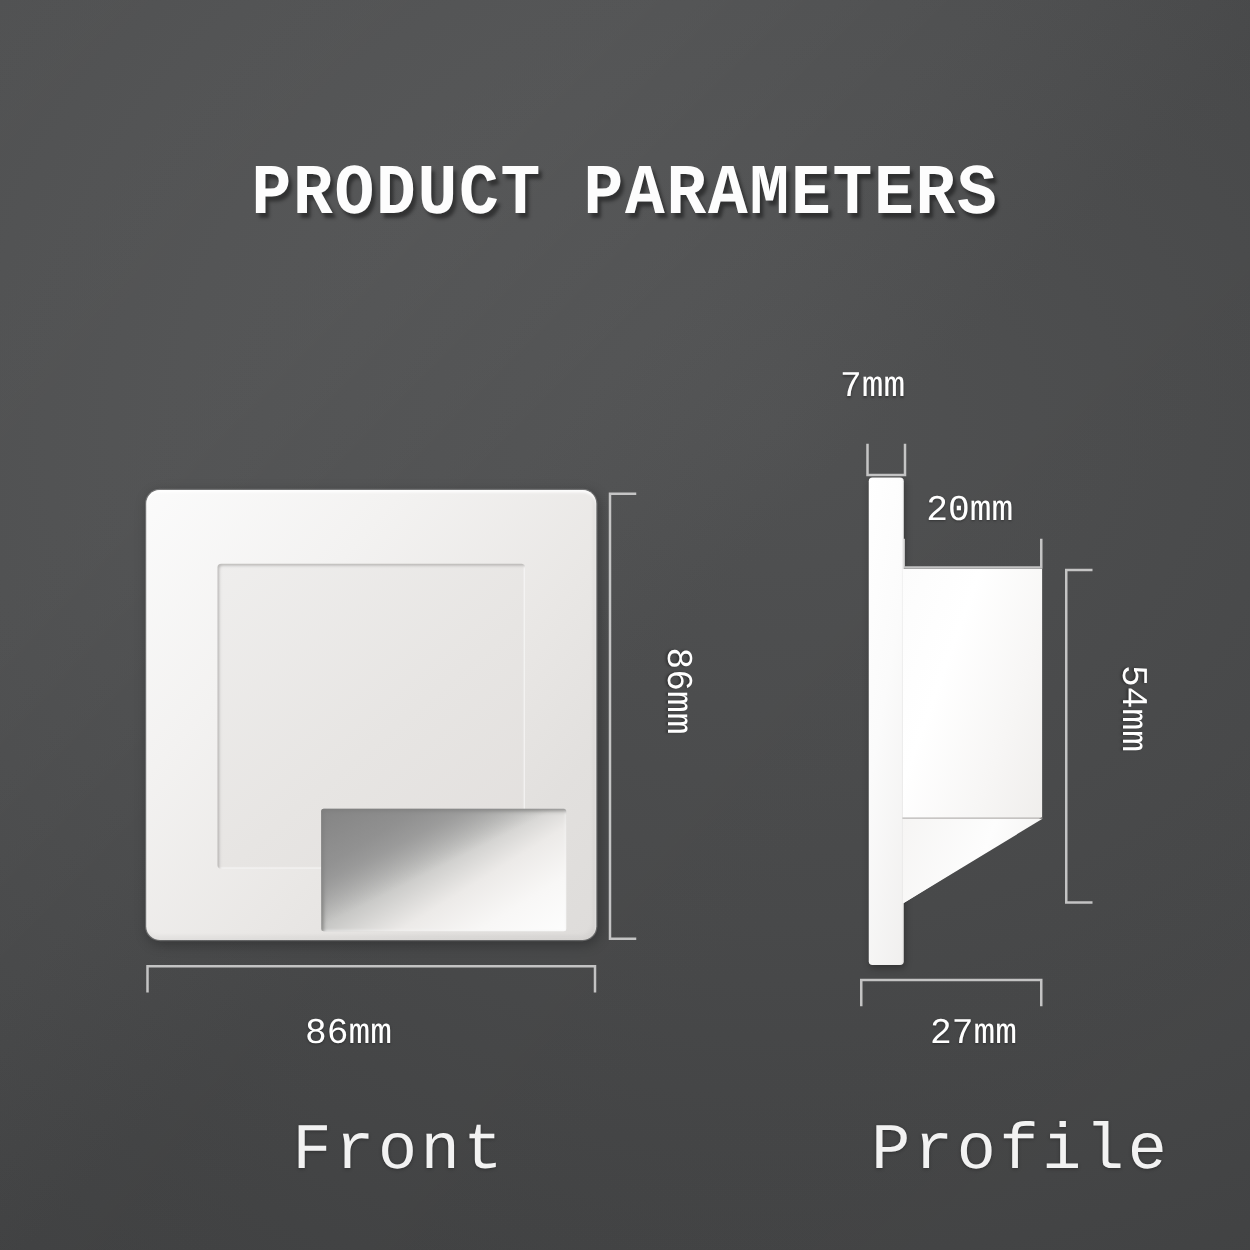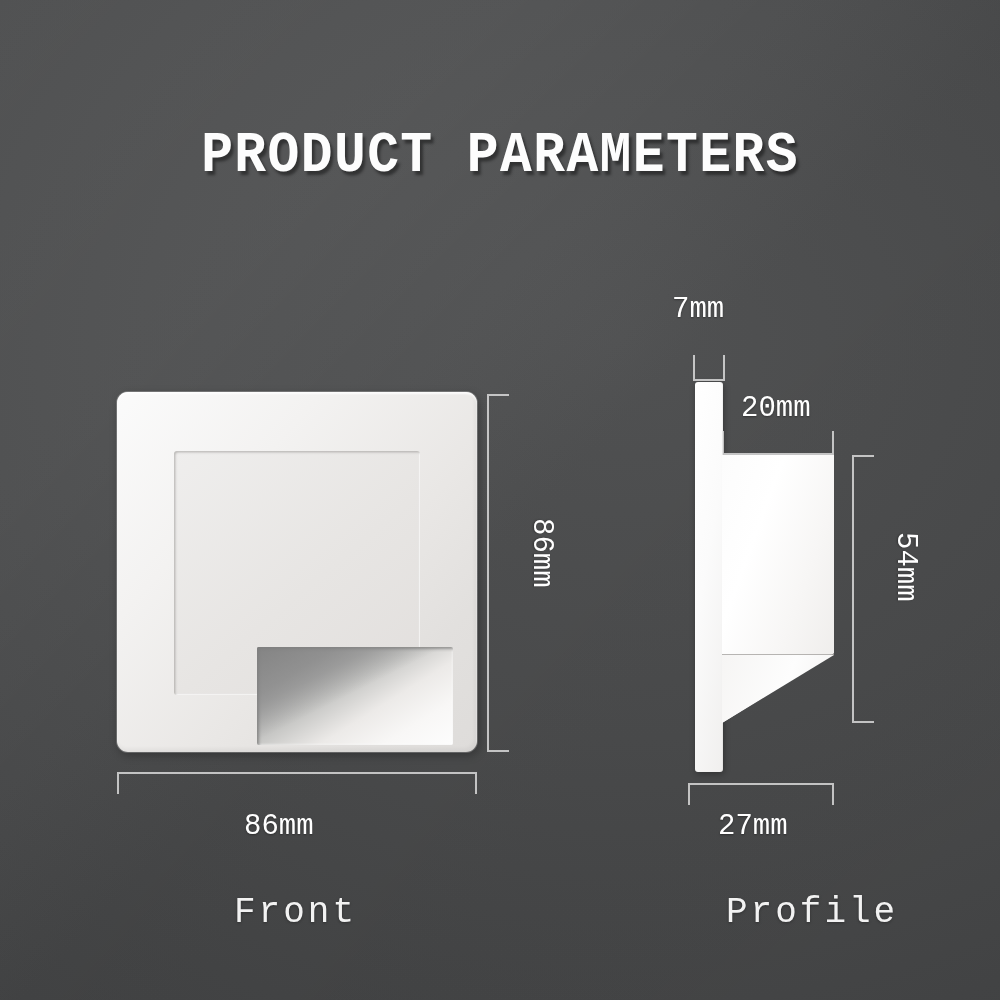--- a/index.html
+++ b/index.html
@@ -58,21 +58,21 @@
     white-space: nowrap;
     text-shadow: 0 1px 2px rgba(0,0,0,0.35);
   }
   .dim-label.rot {
     transform-origin: 0 0;
     transform: rotate(90deg);
   }
   .view-caption {
     position: absolute;
     color: #f2f2f2;
-    font-size: 36px;
+    font-size: 52px;
     font-weight: 300;
     letter-spacing: 3px;
     line-height: 1;
     white-space: nowrap;
     text-shadow: 0 1px 3px rgba(0,0,0,0.3);
   }
 
   
   .bracket {
     position: absolute;
@@ -245,17 +245,17 @@
   <div class="bracket down" style="left:693px; top:355px; width:32px; height:26px;"></div>
   <div class="dim-label" style="left:672px; top:295px;">7mm</div>
 
   <div class="bracket down" style="left:722px; top:431px; width:112px; height:24px;"></div>
   <div class="dim-label" style="left:741px; top:394px;">20mm</div>
 
   <div class="bracket left" style="left:852px; top:455px; width:22px; height:268px;"></div>
   <div class="dim-label rot" style="left:920px; top:532px;">54mm</div>
 
   <div class="bracket up" style="left:688px; top:783px; width:146px; height:22px;"></div>
-  <div class="dim-label" style="left:718px; top:812px;">27mm</div>
-
-  <div class="view-caption" style="left:697px; top:895px;margin-left:29px;">Profile</div>
+  <div class="dim-label" style="left:744px; top:812px;">27mm</div>
+
+  <div class="view-caption" style="left:697px; top:895px;">Profile</div>
 
 </div>
 
 </body></html>

